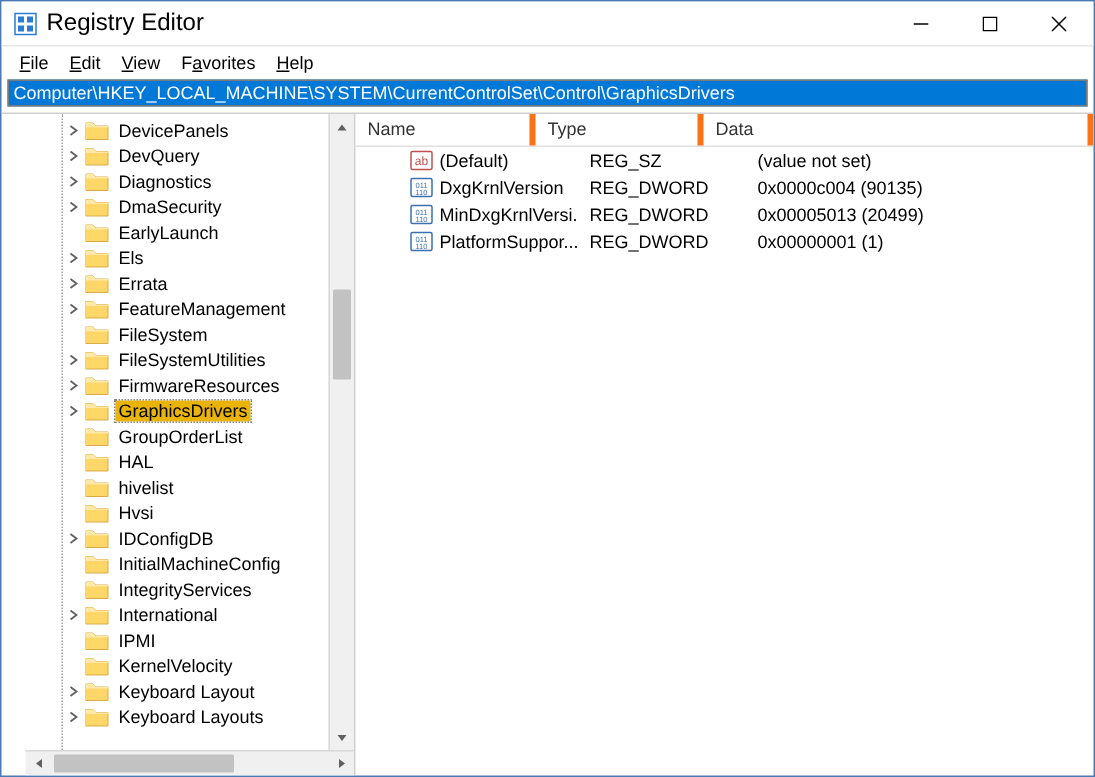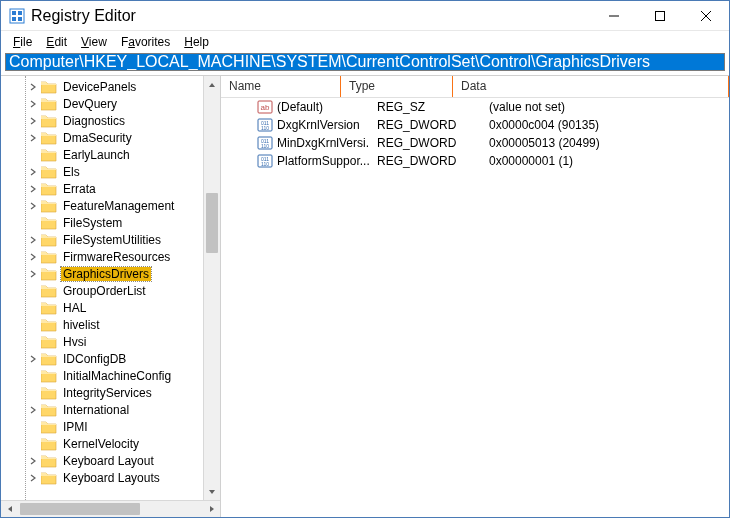--- a/index.html
+++ b/index.html
@@ -6,41 +6,41 @@
 body { font-family: "Segoe UI", Tahoma, sans-serif; font-size: 12px; background: #fff; color: #000; width: 730px; height: 518px; overflow: hidden; border: 1px solid #4a7ab5; display: flex; flex-direction: column; }
 .titlebar { height: 30px; display: flex; align-items: center; padding: 0 0 0 8px; background: #fff; border-bottom: 1px solid #e8e8e8; }
 .titlebar .app-icon { width: 16px; height: 16px; margin-right: 6px; }
 .titlebar .title { flex: 1; font-size: 16px; }
 .titlebar .win-controls { display: flex; height: 100%; }
 .titlebar .win-btn { width: 46px; display: flex; align-items: center; justify-content: center; cursor: default; }
 .titlebar .win-btn svg { width: 10px; height: 10px; }
 .menubar { height: 20px; display: flex; align-items: flex-end; padding: 0 6px; gap: 2px; }
 .menubar .menu-item { padding: 2px 6px; cursor: default; }
 .menubar .menu-item span.ul { text-decoration: underline; }
-.addressbar { margin: 2px 4px 4px 4px; border: 1px solid #7a7a7a; background: #0078d7; color: #fff; padding: 1px 3px; height: 18px; display: flex; align-items: center; font-size: 16px; white-space: nowrap; overflow: hidden; }
-.content { flex: 1; display: flex; min-height: 0; border-top: 1px solid #d0d0d0; }
+.addressbar { margin: 2px 4px 4px 4px; border: 1px solid #7a7a7a; background: #0078d7; color: #fff; padding: 1px 3px; height: 18px; display: flex; align-items: center; font-size: 12px; white-space: nowrap; overflow: hidden; }
+.content { flex: 1; display: flex; min-height: 0; border-top: 1px solid #d0d0d0; padding-left: 16px; }
 .tree-scroll { flex: 1; overflow: hidden; position: relative; }
 .tree-list { padding: 2px 0 2px 0; }
 .tree-row { display: flex; align-items: center; height: 17px; padding-left: 26px; white-space: nowrap; cursor: default; }
 .tree-row .twisty { width: 12px; height: 12px; margin-right: 2px; display: flex; align-items: center; justify-content: center; flex-shrink: 0; }
 .tree-row .twisty.none { visibility: hidden; }
 .tree-row .folder-icon { width: 16px; height: 14px; margin-right: 4px; flex-shrink: 0; }
 .tree-row .label { padding: 0 2px; }
 .tree-row.selected .label { background: #eab308; outline: 1px dotted #888; }
 .vscrollbar { width: 17px; background: #f0f0f0; border-left: 1px solid #d8d8d8; display: flex; flex-direction: column; }
 .vscrollbar .sb-btn { height: 17px; display: flex; align-items: center; justify-content: center; background: #f0f0f0; }
 .vscrollbar .sb-track { flex: 1; position: relative; }
 .vscrollbar .sb-thumb { position: absolute; left: 2px; right: 2px; top: 100px; height: 60px; background: #c2c2c2; border-radius: 1px; }
 .hscrollbar { height: 17px; background: #f0f0f0; border-top: 1px solid #d8d8d8; display: flex; }
 .hscrollbar .sb-btn { width: 17px; display: flex; align-items: center; justify-content: center; }
 .hscrollbar .sb-track { flex: 1; position: relative; }
 .hscrollbar .sb-thumb { position: absolute; top: 2px; bottom: 2px; left: 2px; width: 120px; background: #c2c2c2; border-radius: 1px; }
 .list-pane { flex: 1; display: flex; flex-direction: column; overflow: hidden; }
 .list-header { display: flex; height: 22px; border-bottom: 1px solid #e0e0e0; background: #fff; }
-.list-header .col { padding: 3px 8px; border-right: 1px solid #f97316; font-size: 12px; color: #333; white-space: nowrap; overflow: hidden; text-overflow: ellipsis; }
+.list-header .col { padding: 3px 8px; border-right: 4px solid #f97316; font-size: 12px; color: #333; white-space: nowrap; overflow: hidden; text-overflow: ellipsis; }
 .list-body { flex: 1; overflow: auto; margin-left: 28px; }
 .list-row { display: flex; height: 18px; align-items: center; cursor: default; }
 .list-row .cell { padding: 0 8px; white-space: nowrap; overflow: hidden; text-overflow: ellipsis; display: flex; align-items: center; }
 .list-row .val-icon { width: 16px; height: 16px; margin-right: 4px; flex-shrink: 0; }
 .col-name { width: 120px; }
 .col-type { width: 112px; }
 .col-data { flex: 1; }
 .tree-pane-outer { width: 220px; display: flex; flex-direction: column; border-right: 1px solid #d0d0d0; }
 .tree-body { flex: 1; display: flex; min-height: 0; }
 .vline { position: absolute; border-left: 1px dotted #a0a0a0; top: 0; bottom: 0; }

